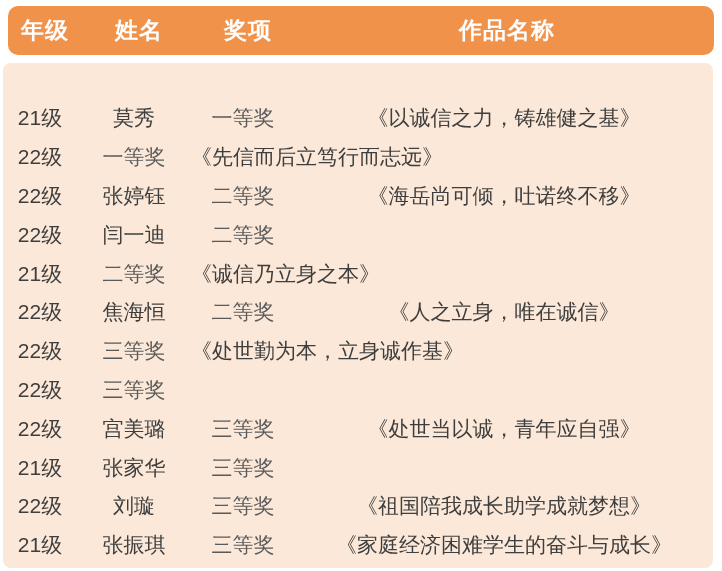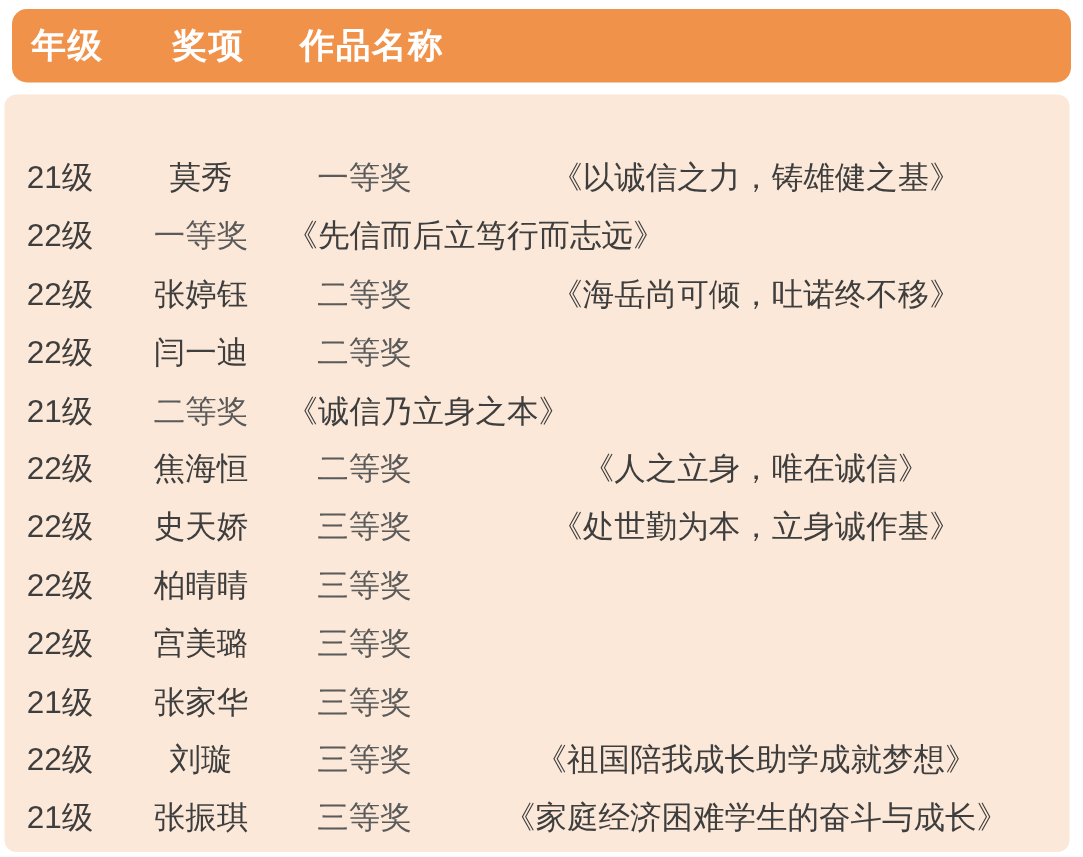--- a/index.html
+++ b/index.html
@@ -62,20 +62,21 @@
     font-family: Liberation Mono, monospace;
   }
 </style>
 </head>
 <body>
 
 <div class="stage">
 
   <div class="header-bar">
     <div class="header-cell">年级</div>
+    <div class="header-cell">姓名</div>
     <div class="header-cell">奖项</div>
     <div class="header-cell">作品名称</div>
   </div>
 
   <div class="body-panel">
   <div class="row">
     <div class="cell grade">21级</div>
     <div class="cell name">莫秀</div>
     <div class="cell award">一等奖</div>
     <div class="cell title">《以诚信之力，铸雄健之基》</div>
@@ -108,35 +109,34 @@
 
   <div class="row">
     <div class="cell grade">22级</div>
     <div class="cell name">焦海恒</div>
     <div class="cell award">二等奖</div>
     <div class="cell title">《人之立身，唯在诚信》</div>
   </div>
 
   <div class="row">
     <div class="cell grade">22级</div>
-    <div class="cell name">史天娇</div>
     <div class="cell award">三等奖</div>
     <div class="cell title">《处世勤为本，立身诚作基》</div>
   </div>
 
   <div class="row">
     <div class="cell grade">22级</div>
-    <div class="cell name">柏晴晴</div>
     <div class="cell award">三等奖</div>
   </div>
 
   <div class="row">
     <div class="cell grade">22级</div>
     <div class="cell name">宫美璐</div>
     <div class="cell award">三等奖</div>
+    <div class="cell title">《处世当以诚，青年应自强》</div>
   </div>
 
   <div class="row">
     <div class="cell grade">21级</div>
     <div class="cell name">张家华</div>
     <div class="cell award">三等奖</div>
   </div>
 
   <div class="row">
     <div class="cell grade">22级</div>

